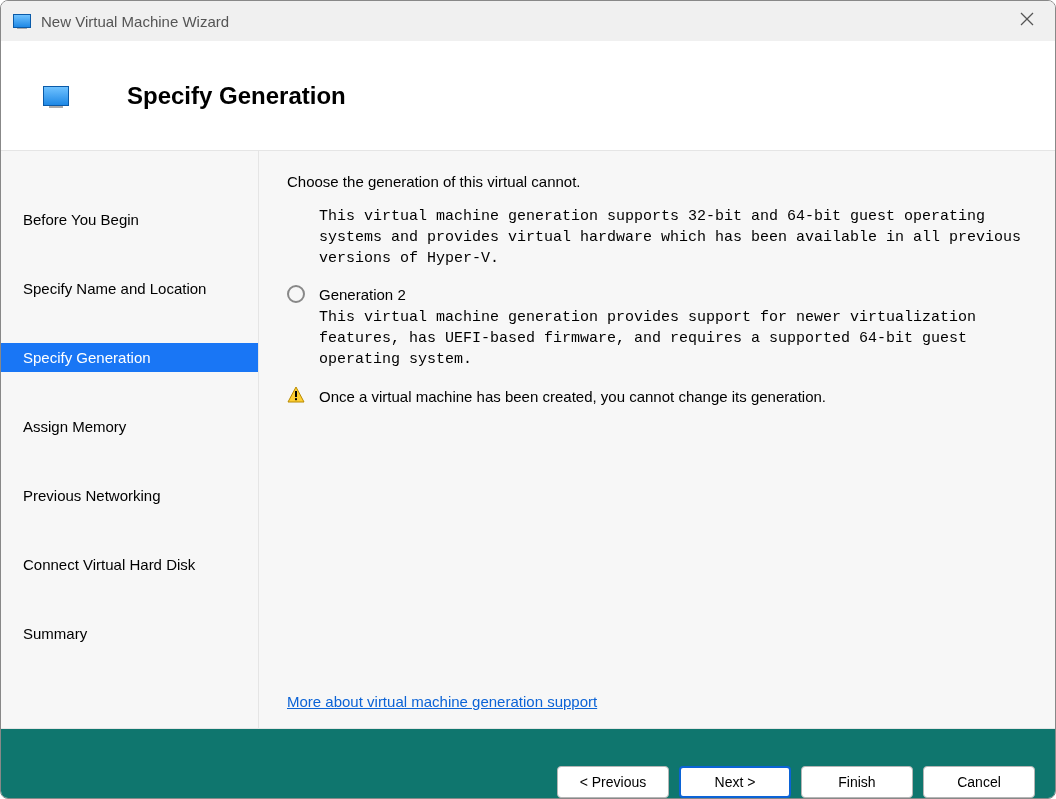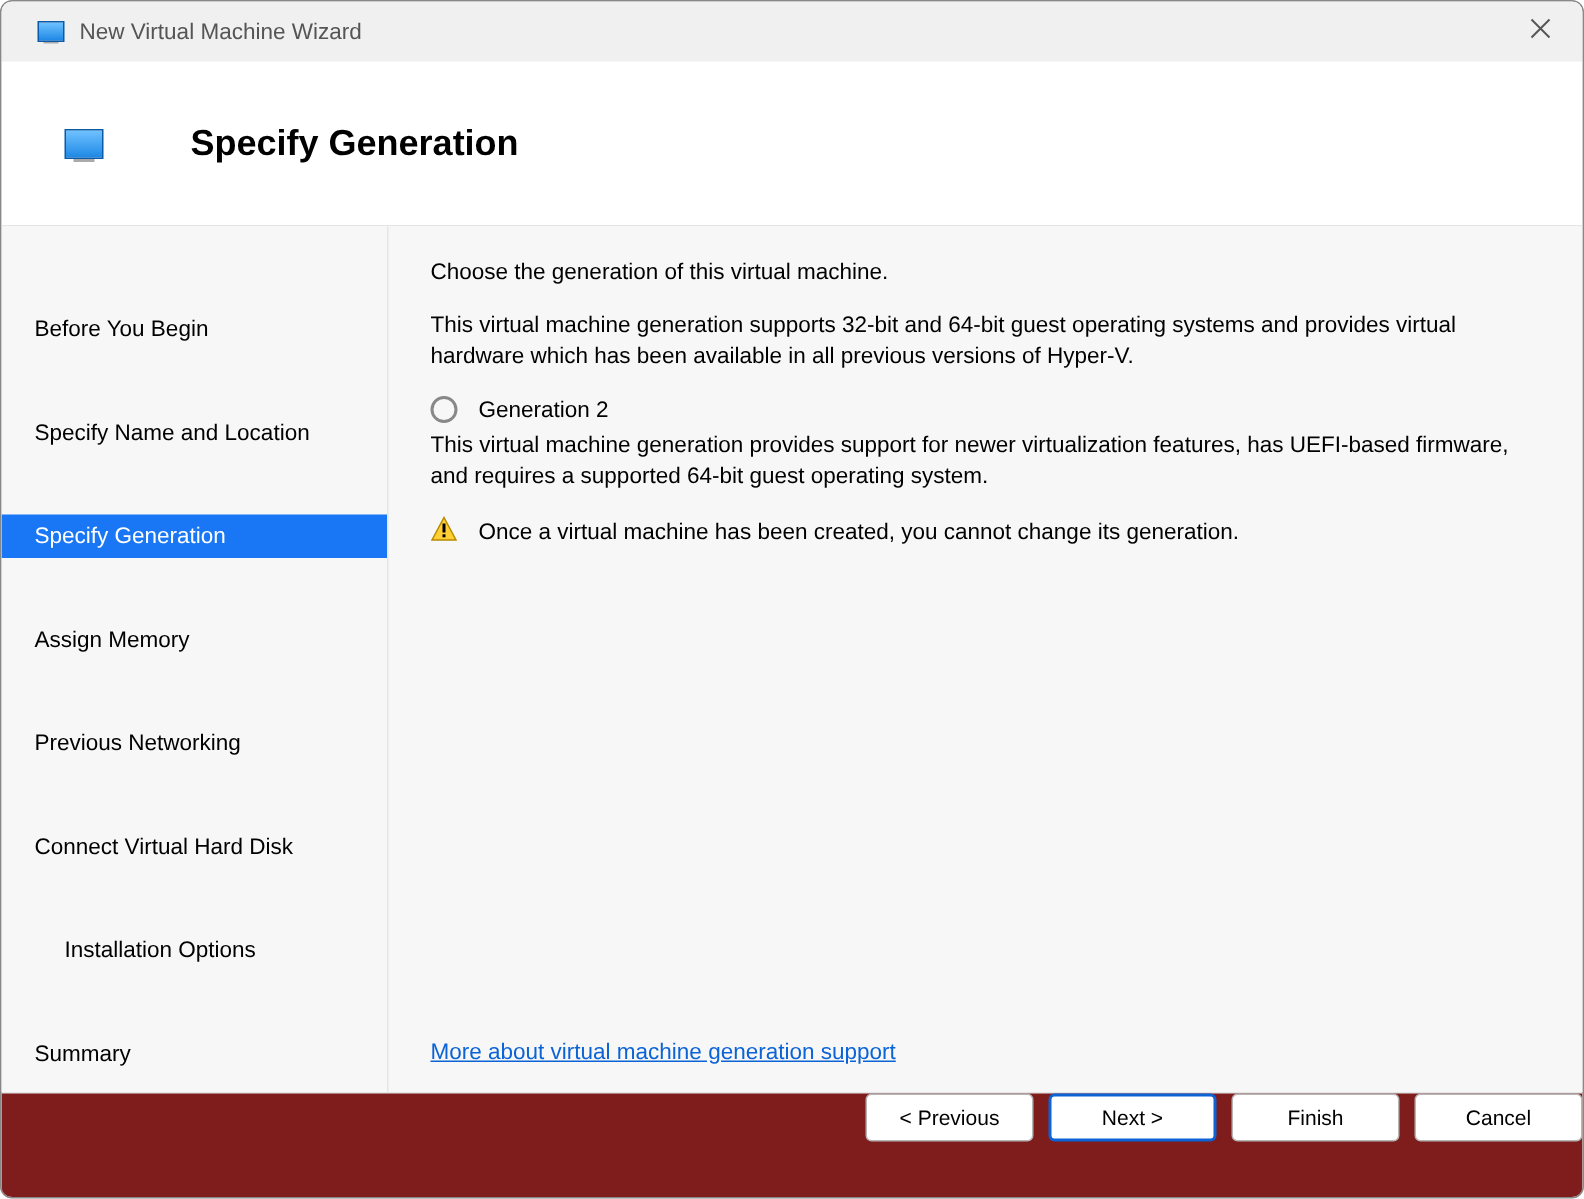--- a/index.html
+++ b/index.html
@@ -16,21 +16,21 @@
       overflow: hidden;
       border: 1px solid #888;
       border-radius: 8px;
     }
     
     .titlebar {
       height: 40px;
       background: #f0f0f0;
       display: flex;
       align-items: center;
-      padding: 0 24px;
+      padding: 0 12px;
       position: relative;
     }
     .titlebar .app-icon {
       width: 18px;
       height: 14px;
       background: linear-gradient(180deg, #6fc2ff 0%, #1e88e5 100%);
       border: 1px solid #0a5aa8;
       margin-right: 10px;
       position: relative;
     }
@@ -153,23 +153,25 @@
       position: absolute;
       top: 3px; left: 3px;
       width: 8px; height: 8px;
       background: #0b63d6;
       border-radius: 50%;
     }
     .radio-row .radio-label {
       font-size: 15px;
     }
     .option-desc {
+      margin-left: 32px;
       margin-top: 4px;
       line-height: 1.4;
       max-width: 720px;
+      font-family: Liberation Mono, monospace;
     }
     .warning-row {
       display: flex;
       align-items: flex-start;
       margin-top: 4px;
     }
     .warning-icon {
       width: 18px;
       height: 18px;
       margin-right: 14px;
@@ -185,24 +187,25 @@
       left: 28px;
       color: #0b63d6;
       text-decoration: underline;
       font-size: 15px;
       cursor: pointer;
     }
 
     
     .footer {
       height: 70px;
-      background: #7f1d1d;
+      background: #0f766e;
       display: flex;
       justify-content: flex-end;
-      align-items: flex-start;
+      align-items: flex-end;
+      padding-right: 20px;
       gap: 10px;
       border-top: 1px solid #e5e5e5;
     }
     .footer button {
       width: 112px;
       height: 32px;
       background: #fff;
       border: 1px solid #b5b5b5;
       border-radius: 4px;
       font-size: 14px;
@@ -233,26 +236,25 @@
 </div>
 
 <div class="body-area">
   <div class="sidebar" id="sidebar">
       <div class="step"><span>Before You Begin</span></div>
       <div class="step"><span>Specify Name and Location</span></div>
       <div class="step active"><span>Specify Generation</span></div>
       <div class="step"><span>Assign Memory</span></div>
       <div class="step"><span>Previous Networking</span></div>
       <div class="step"><span>Connect Virtual Hard Disk</span></div>
-      <div class="step indent"><span>Installation Options</span></div>
       <div class="step"><span>Summary</span></div>
     </div>
 
   <div class="content">
-    <div class="intro-line">Choose the generation of this virtual machine.</div>
+    <div class="intro-line">Choose the generation of this virtual cannot.</div>
 
     <div id="options-container">
         <div class="option-block">
           <div class="option-desc">This virtual machine generation supports 32-bit and 64-bit guest operating systems and provides virtual hardware which has been available in all previous versions of Hyper-V.</div>
         </div>
         <div class="option-block">
           <div class="radio-row">
             <div class="radio"></div>
             <div class="radio-label">Generation 2</div>
           </div>

